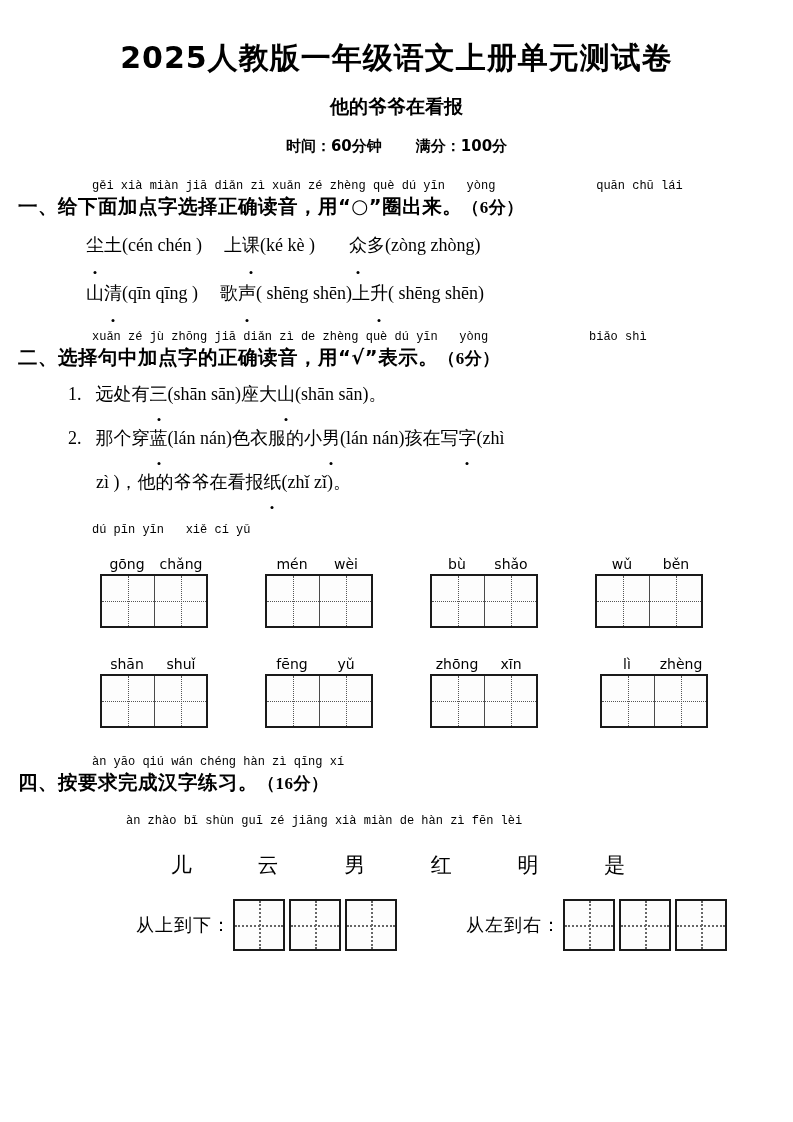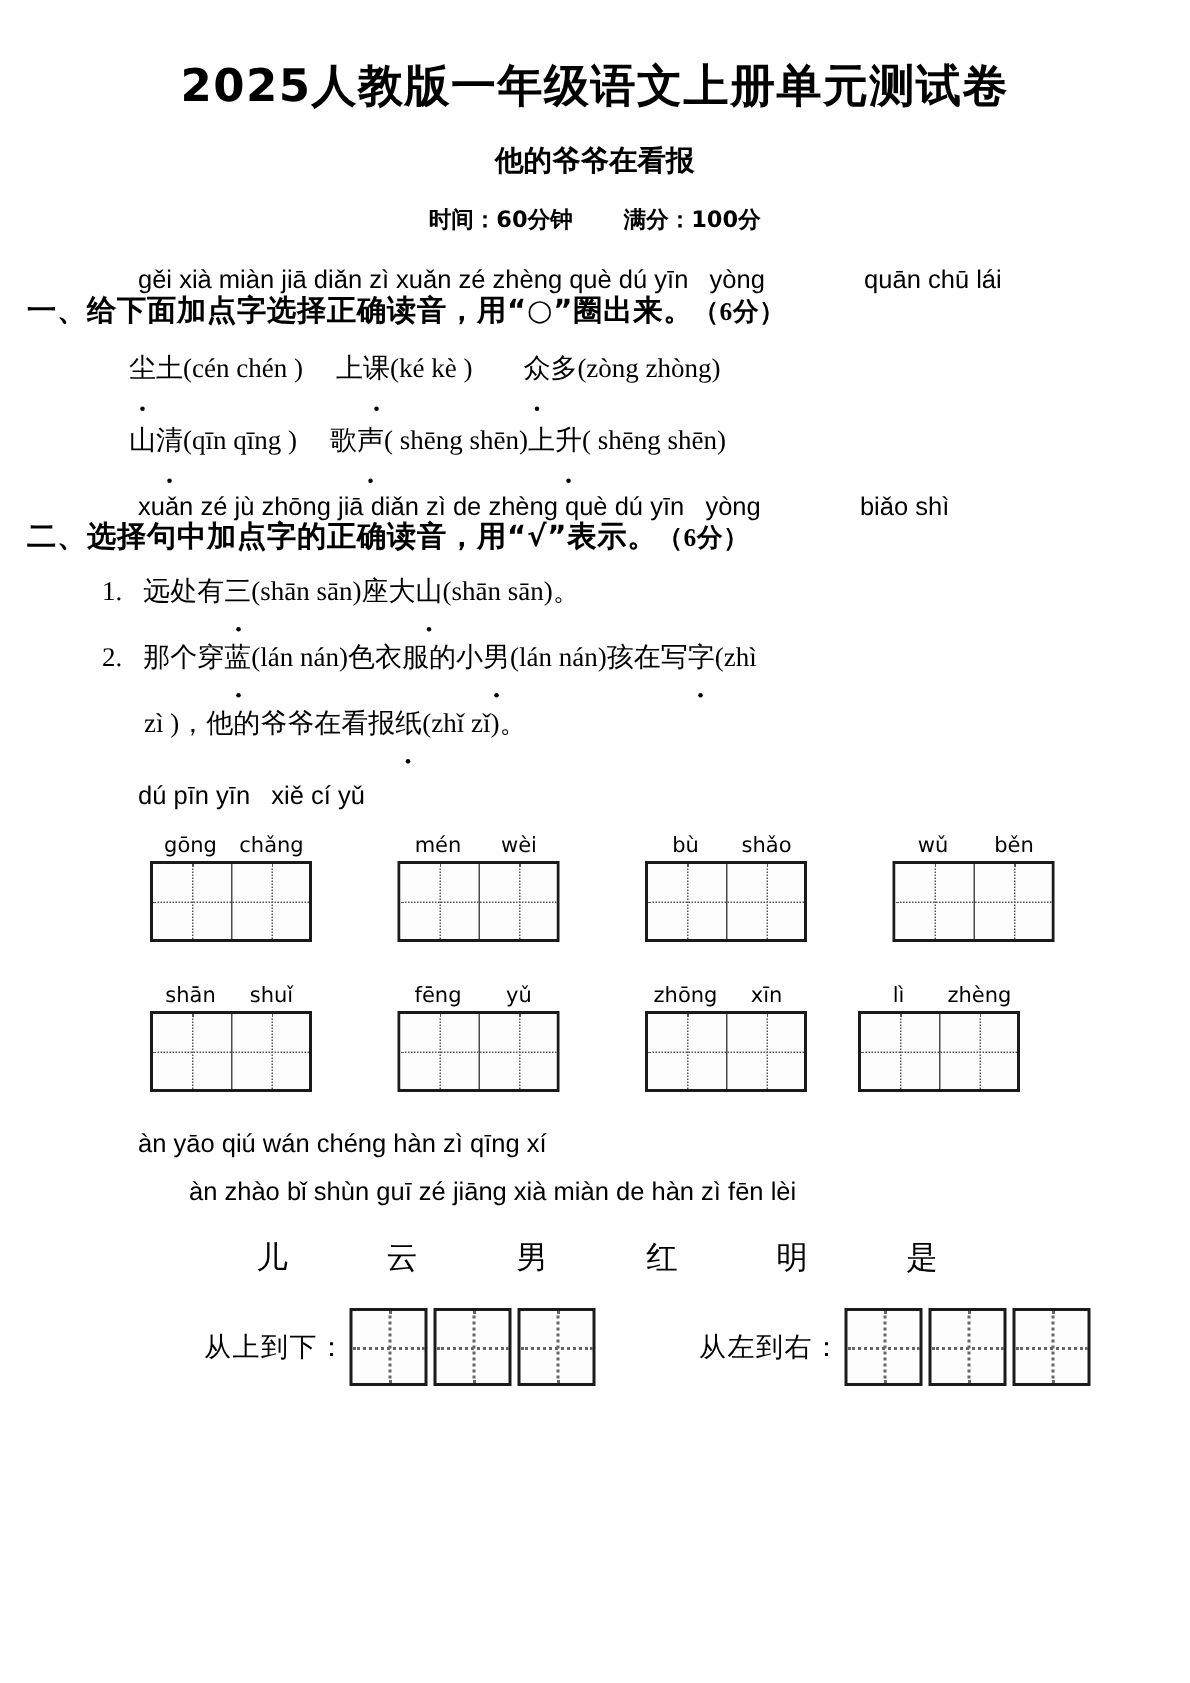--- a/index.html
+++ b/index.html
@@ -53,22 +53,22 @@
     width: 34px;
   }
 
   
   .section {
     position: relative;
     margin-left: 18px;
     margin-right: 18px;
   }
   .pinyin-row {
-    font-family: Liberation Sans, sans-serif;
-    font-size: 17px;
+    font-family: Liberation Mono, monospace;
+    font-size: 12px;
     line-height: 13px;
     white-space: nowrap;
     height: 14px;
     color: #000;
   }
   .sec-title {
     font-family: "DejaVu Sans", "Liberation Sans", sans-serif;
     font-weight: bold;
     font-size: 19.5px;
     line-height: 26px;
@@ -353,36 +353,39 @@
       <div class="grid-group" style="left:412px;">
         <div class="grid-pinyin">
           <span>zhōng</span>
             <span>xīn</span>
         </div>
         <div class="tzg">
             <div class="cell"></div>
             <div class="cell"></div>
           </div>
       </div>
-      <div class="grid-group" style="left:554px;">
+      <div class="grid-group" style="left:582px;">
         <div class="grid-pinyin">
           <span>lì</span>
             <span>zhèng</span>
         </div>
         <div class="tzg">
             <div class="cell"></div>
             <div class="cell"></div>
           </div>
       </div>
     </div>
   </div>
 
   <div class="section" style="margin-top:10px;">
     <div class="pinyin-row" style="padding-left:74px;">
       <span>àn</span>&nbsp;<span>yāo</span>&nbsp;<span>qiú</span>&nbsp;<span>wán</span>&nbsp;<span>chéng</span>&nbsp;<span>hàn</span>&nbsp;<span>zì</span>&nbsp;<span>qīng</span>&nbsp;<span>xí</span>
+    </div>
+    <div class="sec-title">
+      <span>四、按要求完成汉字练习。</span><span class="score">（16分）</span>
     </div>
 
     <div class="pinyin-row" style="padding-left:108px; margin-top:18px;">
       <span>àn</span>&nbsp;<span>zhào</span>&nbsp;<span>bǐ</span>&nbsp;<span>shùn</span>&nbsp;<span>guī</span>&nbsp;<span>zé</span>&nbsp;<span>jiāng</span>&nbsp;<span>xià</span>&nbsp;<span>miàn</span>&nbsp;<span>de</span>&nbsp;<span>hàn</span>&nbsp;<span>zì</span>&nbsp;<span>fēn</span>&nbsp;<span>lèi</span>
     </div>
 
     <div class="char-row" style="margin-top:22px;">
       <span>儿</span>
       <span>云</span>
       <span>男</span>

